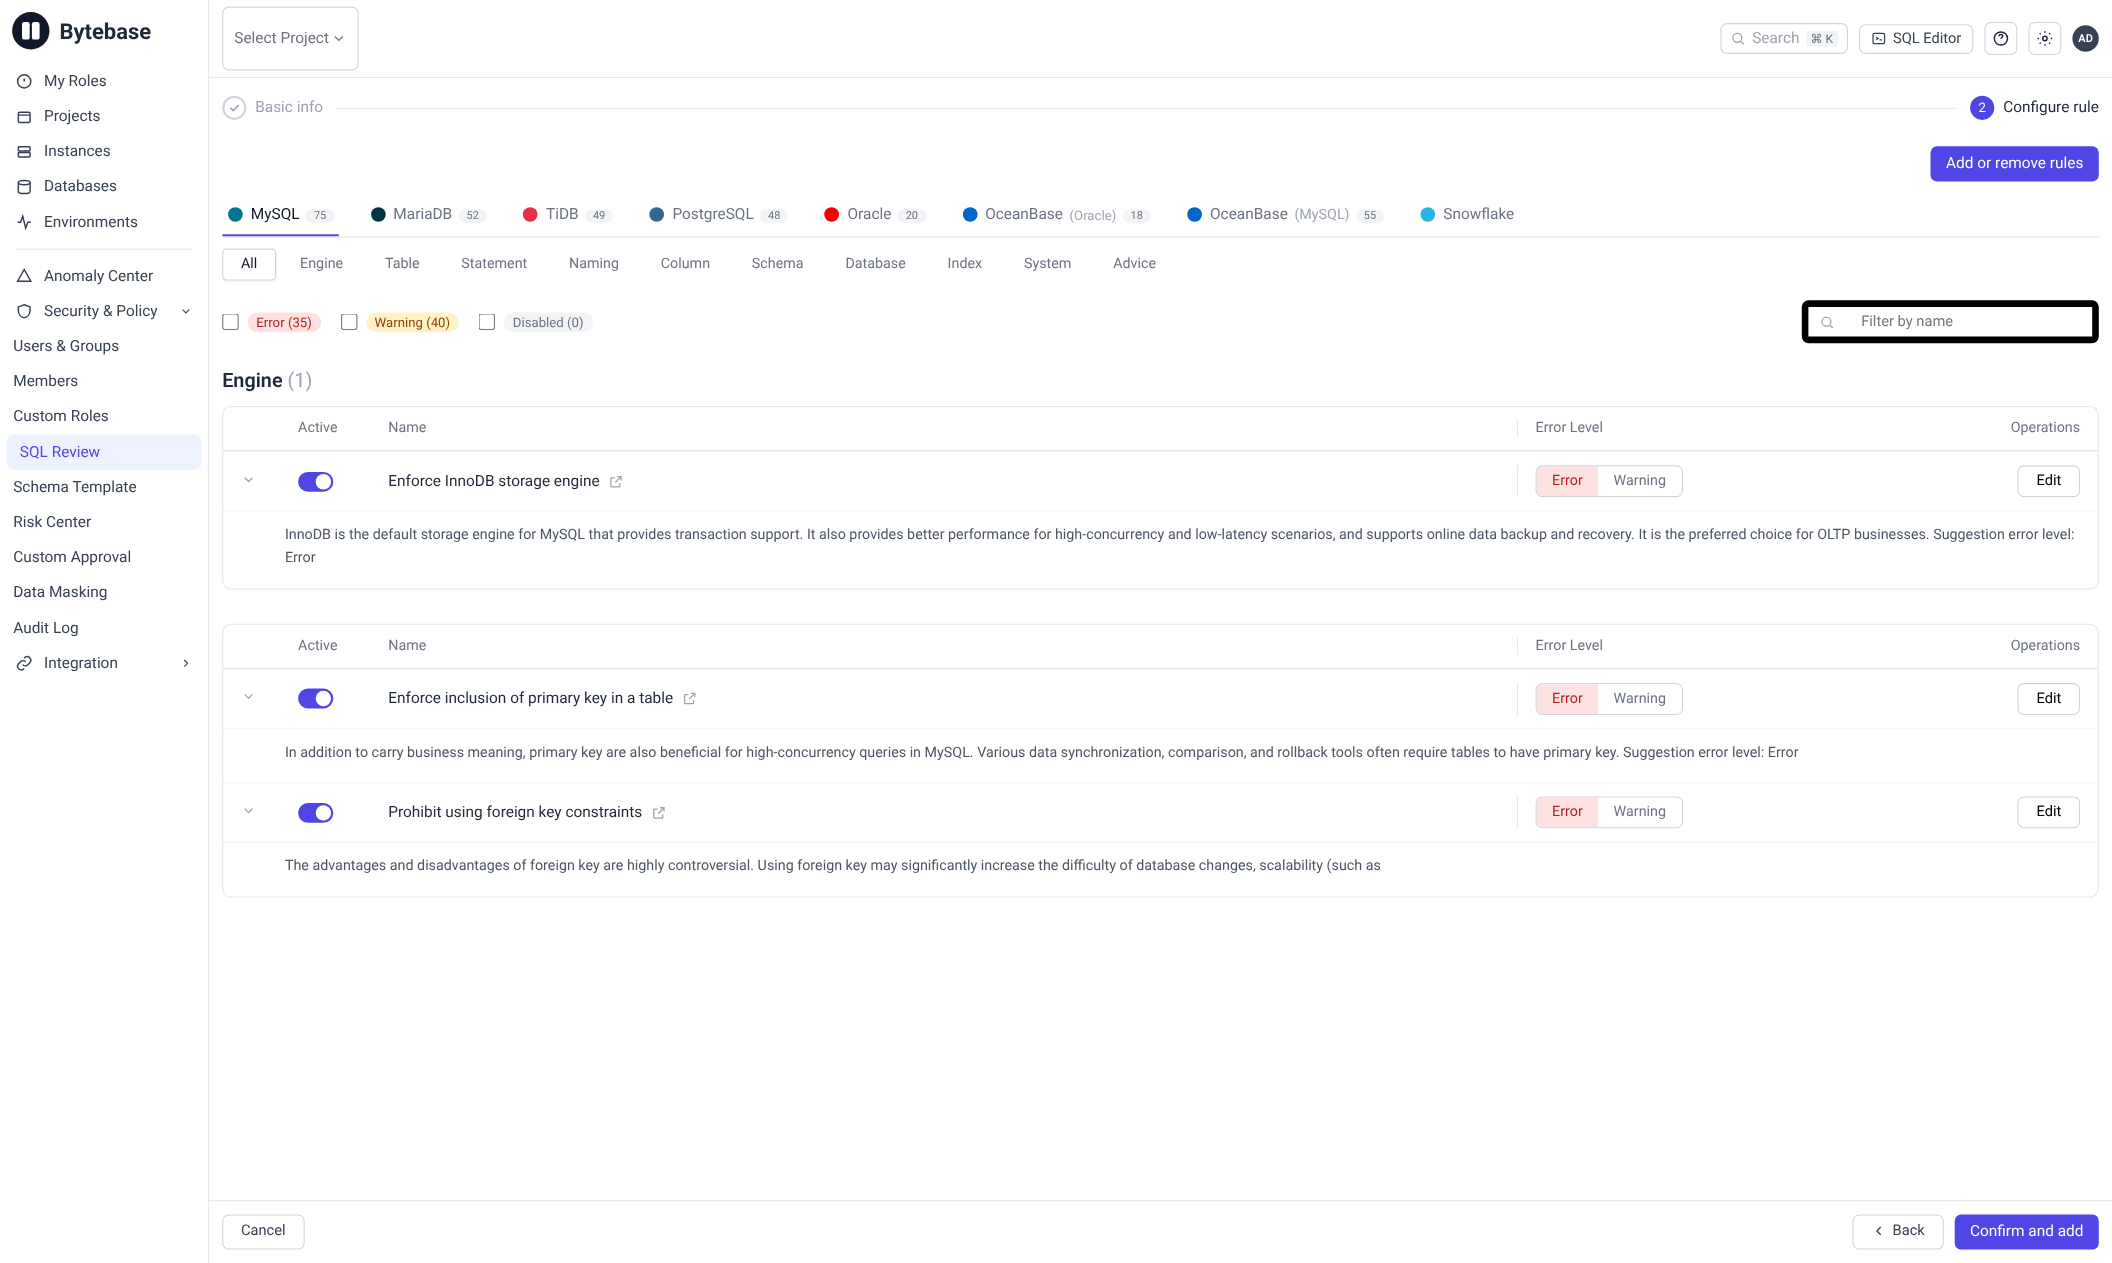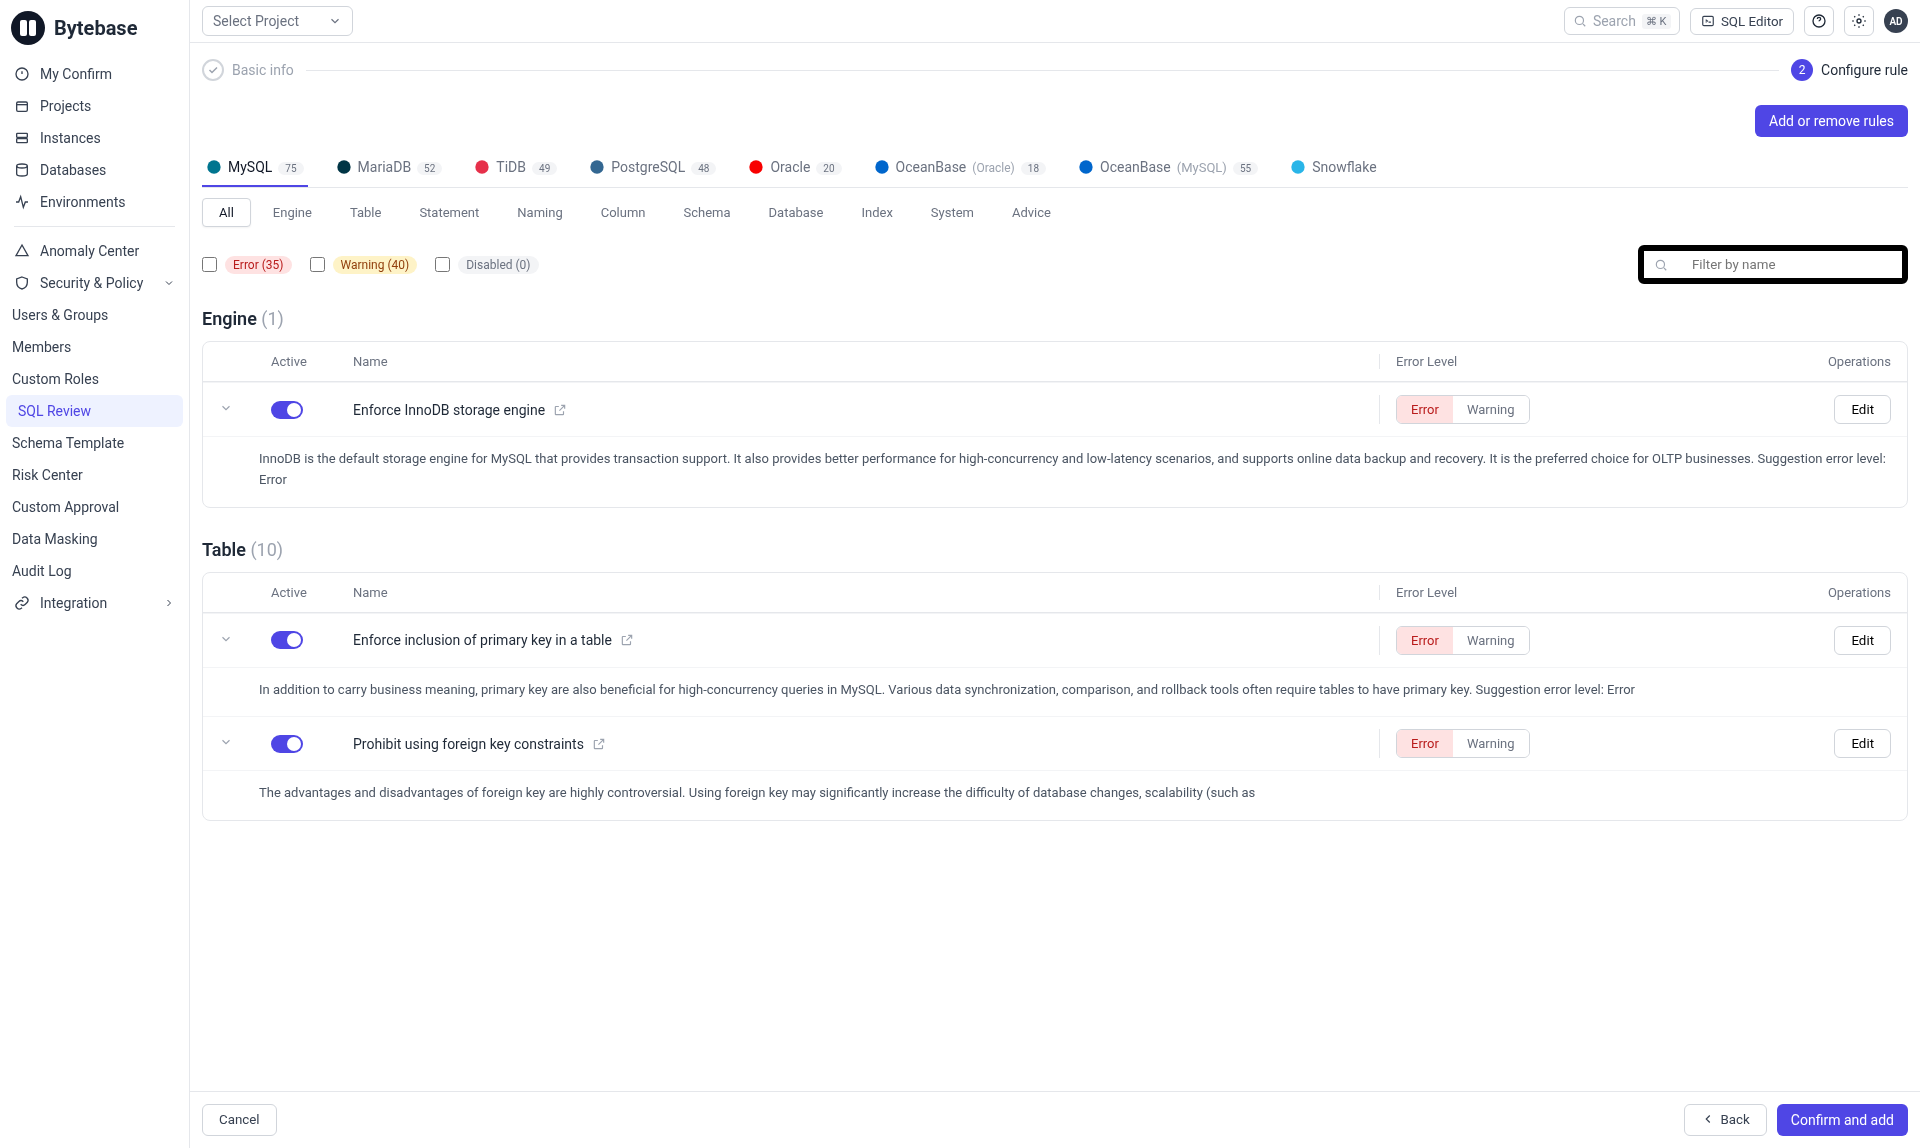--- a/index.html
+++ b/index.html
@@ -9,21 +9,21 @@
 .logo{display:flex;align-items:center;gap:8px;padding:0 10px 12px;font-weight:700;font-size:20px}
 .logo svg{width:36px;height:36px}
 .nav-item{display:flex;align-items:center;gap:10px;padding:8px 14px;color:#374151;cursor:pointer;font-size:14px}
 .nav-item.sub{padding-left:12px}
 .nav-item.active{background:#eef2ff;color:#4f46e5;border-radius:6px;margin:0 6px}
 .nav-item.expandable{justify-content:space-between}
 .nav-sep{height:1px;background:#e5e7eb;margin:8px 14px}
 .nav-icon{width:16px;height:16px;flex-shrink:0}
 .main{flex:1;display:flex;flex-direction:column;overflow:hidden}
 .topbar{display:flex;align-items:center;padding:6px 12px;border-bottom:1px solid #e5e7eb;gap:10px}
-.select-project{display:flex;align-items:center;justify-content:space-between;border:1px solid #d1d5db;border-radius:6px;padding:6px 10px;width:151px;color:#6b7280;cursor:pointer}
+.select-project{display:flex;align-items:center;justify-content:space-between;border:1px solid #d1d5db;border-radius:6px;padding:20px 10px;width:124px;color:#6b7280;cursor:pointer}
 .spacer{flex:1}
 .search-box{display:flex;align-items:center;gap:6px;border:1px solid #d1d5db;border-radius:6px;padding:5px 8px;width:116px;color:#9ca3af}
 .kbd{font-size:11px;background:#f3f4f6;padding:1px 4px;border-radius:3px;color:#6b7280}
 .btn{display:flex;gap:6px;border:1px solid #d1d5db;border-radius:6px;padding:5px 10px;background:#fff;cursor:pointer;color:#374151}
 .icon-btn{border:1px solid #d1d5db;border-radius:6px;padding:6px;cursor:pointer;display:flex}
 .avatar{width:24px;height:24px;border-radius:50%;background:#374151;color:#fff;display:flex;align-items:center;justify-content:center;font-size:10px;font-weight:600}
 .content{flex:1;overflow-y:auto;padding:16px 12px 0;position:relative}
 .stepper{display:flex;align-items:center;gap:12px;margin-bottom:24px}
 .step{display:flex;align-items:center;gap:8px}
 .step-circle{width:22px;height:22px;border-radius:50%;display:flex;align-items:center;justify-content:center;font-size:12px}
@@ -82,21 +82,21 @@
           <rect x="10" y="10" width="7" height="16" rx="2" fill="#fff"></rect>
           <rect x="19" y="10" width="7" height="16" rx="2" fill="#fff"></rect>
         </svg>
       <span>Bytebase</span>
     </div>
     <div class="nav-item">
         <svg class="nav-icon" viewBox="0 0 24 24" fill="none" stroke="currentColor" stroke-width="2">
           <circle cx="12" cy="12" r="9"></circle>
           <path d="M12 8v4M12 16h.01"></path>
         </svg>
-        <span>My Confirm</span>
+        <span>My Roles</span>
       </div>
     <div class="nav-item">
         <svg class="nav-icon" viewBox="0 0 24 24" fill="none" stroke="currentColor" stroke-width="2">
           <rect x="4" y="6" width="16" height="14" rx="2"></rect>
           <path d="M4 10h16"></path>
         </svg>
         <span>Projects</span>
       </div>
     <div class="nav-item">
         <svg class="nav-icon" viewBox="0 0 24 24" fill="none" stroke="currentColor" stroke-width="2">
@@ -356,21 +356,20 @@
                 </svg>
               </div>
       <div class="col-divider"><div class="level-toggle">
                   <span class="err">Error</span>
                   <span class="warn">Warning</span>
                 </div></div>
       <button class="edit-btn">Edit</button>
             </div>
             <div class="rule-desc">InnoDB is the default storage engine for MySQL that provides transaction support. It also provides better performance for high-concurrency and low-latency scenarios, and supports online data backup and recovery. It is the preferred choice for OLTP businesses. Suggestion error level: Error</div>
           </div>
-          <div class="section-title">Table <span class="cnt">(10)</span></div>
           <div class="rules-box">
             <div class="rules-head">
               <span></span>
               <span>Active</span>
               <span>Name</span>
               <span class="col-divider">Error Level</span>
               <span style="text-align:right">Operations</span>
             </div>
             <div class="rule-row">
       <span class="chev"><svg width="14" height="14" viewBox="0 0 24 24" fill="none" stroke="currentColor" stroke-width="2">

